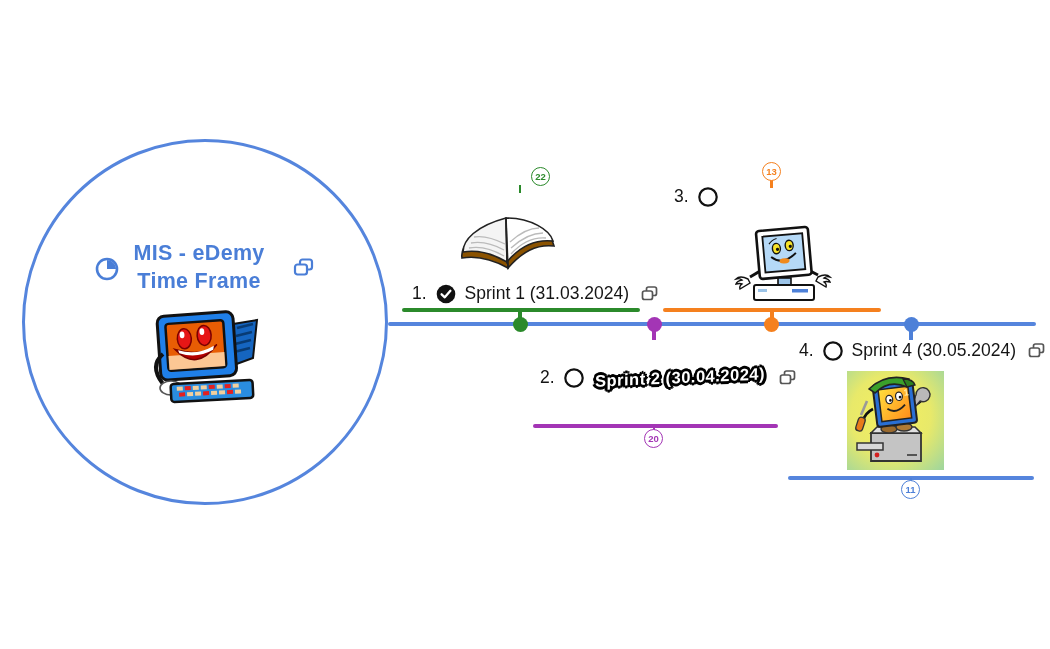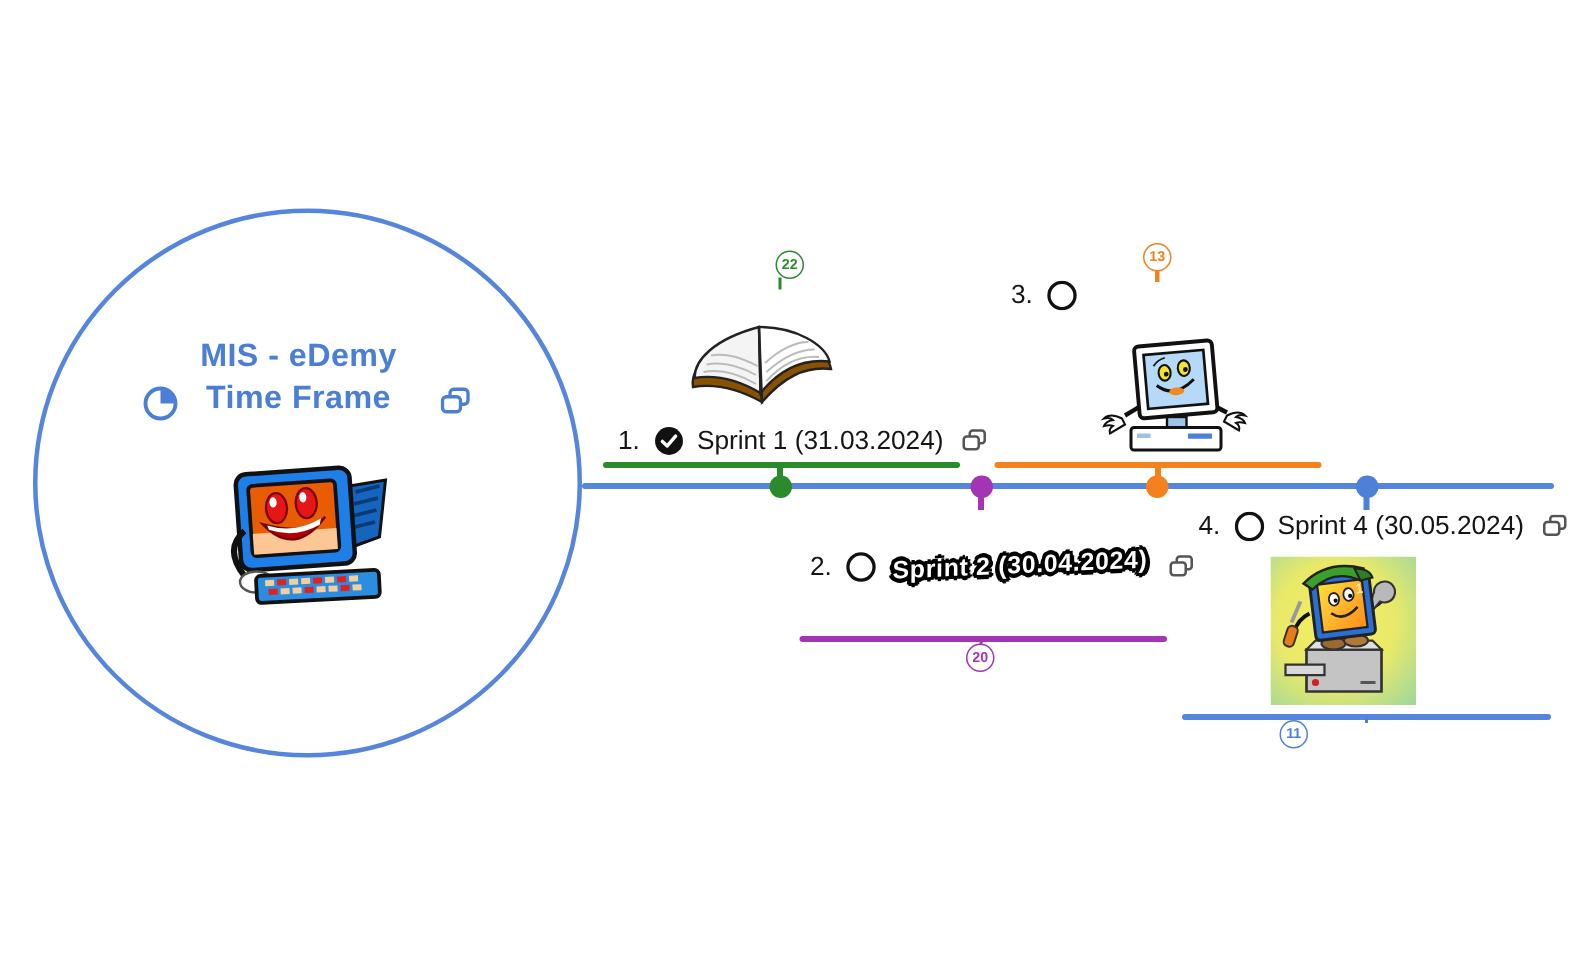--- a/index.html
+++ b/index.html
@@ -2,21 +2,21 @@
 <html><head>
 <meta charset="utf-8">
 <style>
   html,body{margin:0;padding:0;background:#fff;}
   body{width:1050px;height:649px;position:relative;overflow:hidden;
        font-family:"Liberation Sans","DejaVu Sans",sans-serif;color:#151515;}
   .abs{position:absolute;}
   
   .root-circle{position:absolute;left:22px;top:139px;width:360px;height:360px;
                border:3.5px solid #5585dd;border-radius:50%;background:#fff;}
-  .root-title{position:absolute;left:88px;top:223px;width:222px;text-align:center;
+  .root-title{position:absolute;left:88px;top:239px;width:222px;text-align:center;
               color:#4a7ed7;font-weight:bold;font-size:21.5px;line-height:28px;letter-spacing:.3px;}
   
   .hline{position:absolute;height:3.5px;border-radius:2px;}
   .stem{position:absolute;width:3.5px;}
   .dot{position:absolute;width:15px;height:15px;border-radius:50%;}
   
   .badge{position:absolute;width:19px;height:19px;border-radius:50%;background:#fff;
          border:1.7px solid;display:flex;align-items:center;justify-content:center;
          font-size:9.5px;font-weight:bold;box-sizing:border-box;}
   
@@ -105,30 +105,30 @@
 <div class="stem" style="left:518px;top:309px;height:15px;background:#2b8a2b;"></div>
 <div class="dot" style="left:513px;top:317px;background:#2b8a2b;"></div>
 <div class="stem" style="left:652px;top:324px;height:16px;background:#a335b5;"></div>
 <div class="dot" style="left:647px;top:317px;background:#a335b5;"></div>
 <div class="stem" style="left:770px;top:309px;height:15px;background:#f5801e;"></div>
 <div class="dot" style="left:764px;top:317px;background:#f5801e;"></div>
 <div class="stem" style="left:909px;top:324px;height:16px;background:#4d80d8;"></div>
 <div class="dot" style="left:904px;top:317px;background:#4d80d8;"></div>
 
 <div class="stem" style="left:518.5px;top:185px;height:8px;width:2.5px;background:#2b8a2b;"></div>
-<div class="badge" style="left:517px;top:167px;border-color:#2b8a2b;color:#2b8a2b;">22</div>
+<div class="badge" style="left:531px;top:167px;border-color:#2b8a2b;color:#2b8a2b;">22</div>
 
 <div class="stem" style="left:770px;top:180px;height:8px;width:2.5px;background:#f5801e;"></div>
 <div class="badge" style="left:762px;top:162px;border-color:#f5801e;color:#f5801e;text-align:center;">13</div>
 
 <div class="stem" style="left:652.5px;top:426px;height:5px;width:2.5px;background:#a335b5;"></div>
 <div class="badge" style="left:644px;top:429px;border-color:#a335b5;color:#a335b5;">20</div>
 
 <div class="stem" style="left:909.5px;top:478px;height:4px;width:2.5px;background:#4d80d8;"></div>
-<div class="badge" style="left:853px;top:480px;border-color:#4d80d8;color:#4d80d8;">11</div>
+<div class="badge" style="left:901px;top:480px;border-color:#4d80d8;color:#4d80d8;">11</div>
 
 <div class="topic-row" style="left:412px;top:283px;">
   <span class="topic-num">1.</span>
   <svg class="task-circle" width="20" height="20" viewBox="0 0 20 20">
     <circle cx="10" cy="10" r="9.3" fill="#111"></circle>
     <path d="M5.6 10.3 L8.8 13.3 L14.4 6.8" fill="none" stroke="#fff" stroke-width="2.3" stroke-linecap="round" stroke-linejoin="round"></path>
   </svg>
   <span>Sprint 1 (31.03.2024)</span>
   <svg class="copy-icon" width="17" height="15" viewBox="0 0 17 15">
     <rect x="5.5" y="1" width="10" height="8.5" rx="2" fill="none" stroke="#555" stroke-width="1.7"></rect>

